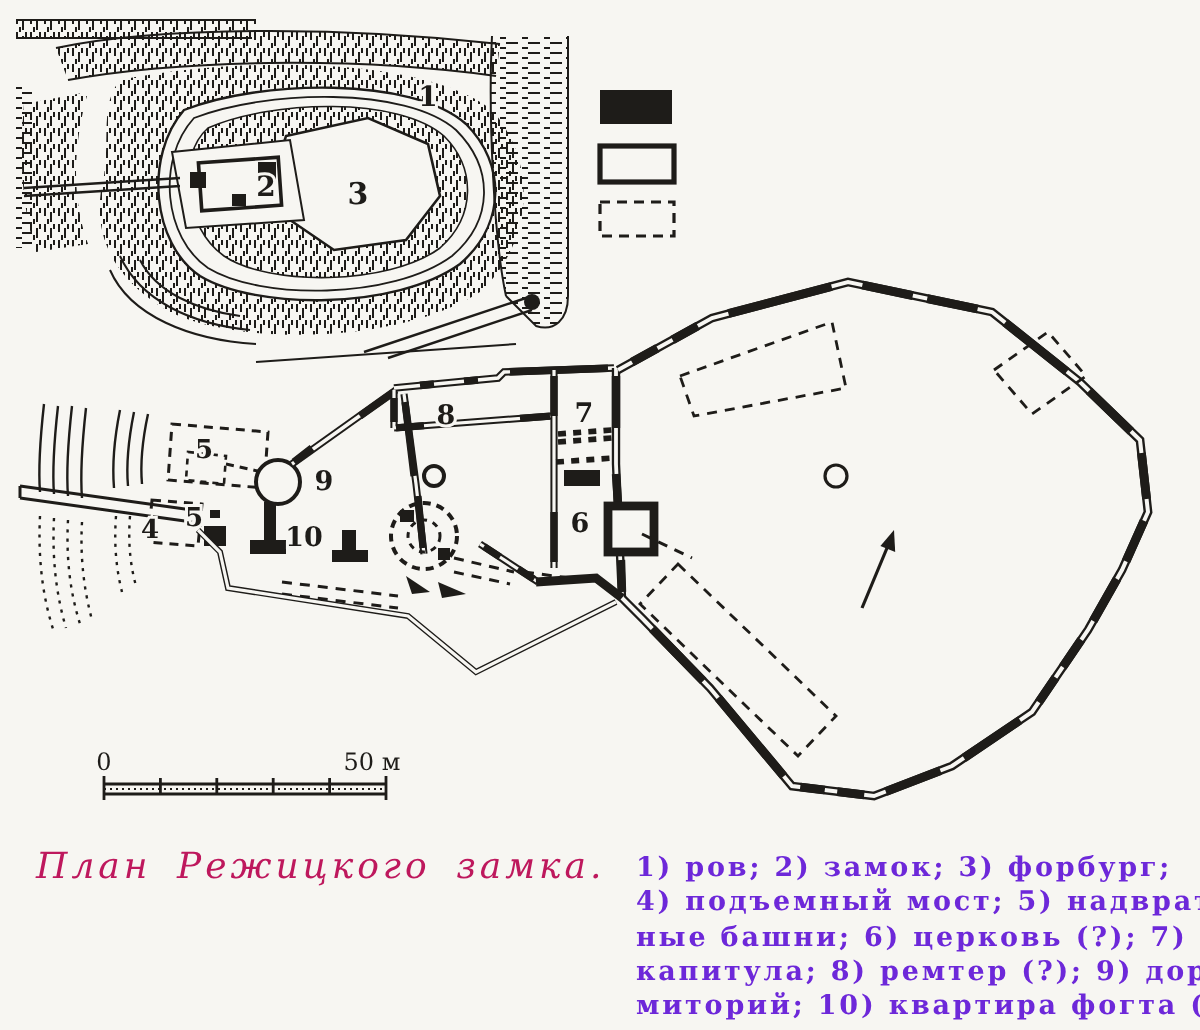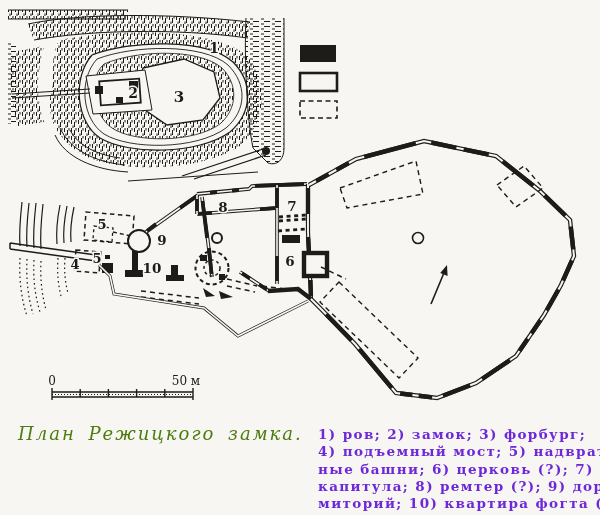--- a/index.html
+++ b/index.html
@@ -10,21 +10,21 @@
   }
   .page svg{position:absolute;left:0;top:0;}
   .plan-num{
     font-family:"DejaVu Serif","Liberation Serif",serif;
     font-weight:bold;fill:#1e1c19;
     paint-order:stroke;stroke:#f7f6f2;stroke-width:3px;
   }
   .caption{
     position:absolute;left:18px;top:422px;width:290px;
     font-style:italic;font-size:18px;line-height:23px;
-    letter-spacing:2px;word-spacing:5px;color:#4d7c0f;
+    letter-spacing:2px;word-spacing:5px;color:#be185d;
   }
   .key{
     position:absolute;left:318px;top:426px;width:278px;
     font-weight:bold;font-size:13.5px;line-height:17.3px;
     letter-spacing:1.4px;color:#6d28d9;white-space:nowrap;
   }
 </style>
 </head>
 <body>
 

